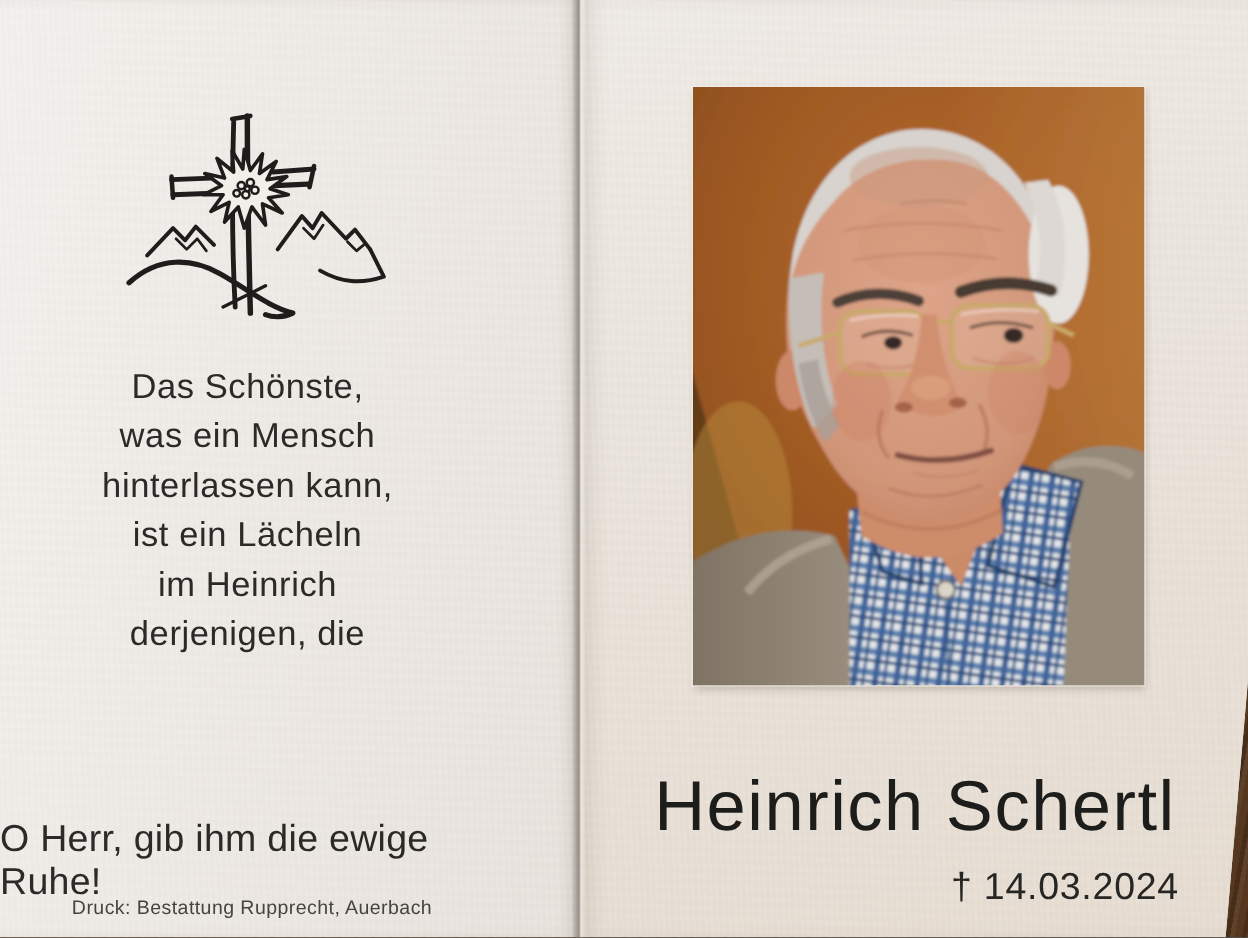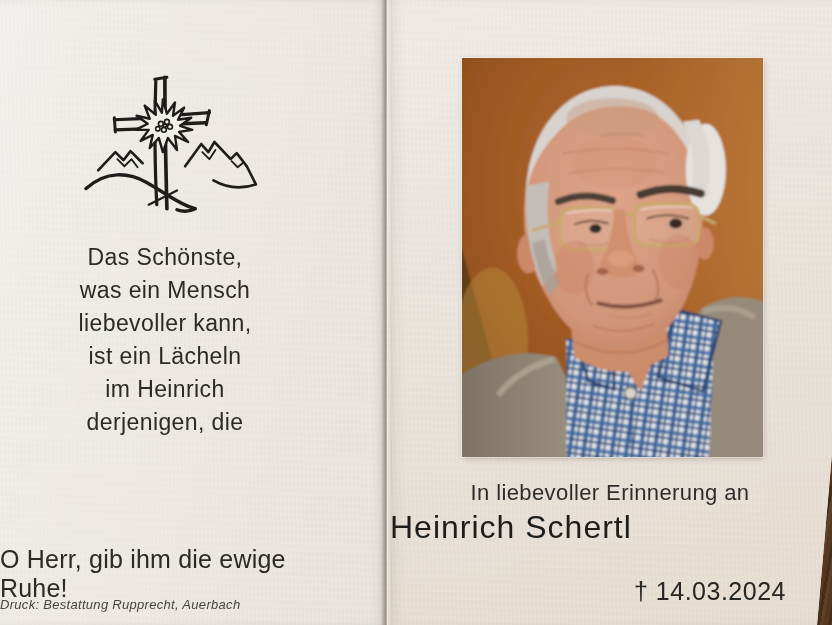--- a/index.html
+++ b/index.html
@@ -25,30 +25,30 @@
         background:repeating-linear-gradient(88deg,rgba(255,255,255,.05) 0 2px,rgba(60,50,40,.02) 2px 4px),
                    repeating-linear-gradient(2deg,rgba(255,255,255,.04) 0 3px,rgba(60,50,40,.015) 3px 7px);}
   .crease{position:absolute;top:0;left:381px;width:10px;height:625px;z-index:5;
         background:linear-gradient(90deg,rgba(90,78,66,0) 0%,rgba(104,92,80,.40) 38%,rgba(62,54,46,.38) 50%,rgba(255,255,255,.55) 64%,rgba(255,255,255,0) 100%);}
   
   .artwork{position:absolute;left:84px;top:56px;width:182px;height:174px;}
   .poem{position:absolute;left:10px;top:241px;width:310px;text-align:center;
         font-size:23px;line-height:33px;letter-spacing:.4px;color:#2b2a28;}
   .prayer{position:absolute;left:0;top:545px;width:336px;text-align:left;
         font-size:25px;letter-spacing:.2px;color:#2b2a28;}
-  .printer{position:absolute;left:0;top:597px;width:336px;
-        font-size:13px;letter-spacing:.3px;color:#454440;font-style:italic;}
+  .printer{position:absolute;left:0;top:597px;width:336px;text-align:center;
+        font-size:13px;letter-spacing:.3px;color:#454440;}
   
   .photo{position:absolute;left:76px;top:58px;width:301px;height:399px;overflow:hidden;
         box-shadow:0 0 0 1px rgba(255,255,255,.35),1px 2px 5px rgba(90,70,50,.28);}
   .photo svg{display:block;width:100%;height:100%;}
   .memorial-line{position:absolute;left:14px;top:480px;width:420px;text-align:center;
         font-size:22px;letter-spacing:.4px;color:#2e2d2b;}
-  .name{position:absolute;left:4px;top:509px;width:440px;text-align:left;
-        font-size:32px;letter-spacing:1px;color:#1d1d1c;}
+  .name{position:absolute;left:4px;top:509px;width:440px;text-align:center;
+        font-size:47px;letter-spacing:1px;color:#1d1d1c;}
   .dates{position:absolute;left:0;top:577px;width:446px;height:34px;font-size:25px;color:#262624;}
   .date-birth{position:absolute;left:55px;letter-spacing:.5px;}
   .date-death{position:absolute;left:248px;letter-spacing:.5px;}
 </style>
 </head>
 <body>
 
 <div class="scene">
   <div class="wood"></div>
 
@@ -92,21 +92,21 @@
           <path d="M33,101 L40,108 L47,101 L53,109" stroke-width="1.8"></path>
 
           <path d="M2,130 C22,112 44,114 62,124 C80,134 94,146 110,150 C104,153 97,153 92,151" stroke-width="3.4"></path>
           <path d="M64,146 L92,132" stroke-width="2.2"></path>
         </g>
       </svg>
 
       <div class="poem">
         <div>Das Schönste,</div>
         <div>was ein Mensch</div>
-        <div>liebevoller kann,</div>
+        <div>hinterlassen kann,</div>
         <div>ist ein Lächeln</div>
         <div>im Heinrich</div>
         <div>derjenigen, die</div>
       </div>
 
       <div class="prayer">O Herr, gib ihm die ewige Ruhe!</div>
       <div class="printer">Druck: Bestattung Rupprecht, Auerbach</div>
     </div>
 
     <div class="crease"></div>
@@ -221,20 +221,19 @@
             <path d="M126,216 Q119,234 130,248" stroke="#b06c52" stroke-width="2.5" fill="none" opacity=".6"></path>
             <path d="M190,212 Q200,230 192,246" stroke="#b06c52" stroke-width="2.5" fill="none" opacity=".6"></path>
 
             <path d="M136,246 Q166,254 198,243" stroke="#815043" stroke-width="4" fill="none" stroke-linecap="round"></path>
             <path d="M146,258 Q168,264 190,256" stroke="#c08063" stroke-width="2" opacity=".5" fill="none"></path>
             <path d="M130,268 Q160,280 192,266" stroke="#b07055" stroke-width="2" opacity=".5" fill="none"></path>
           </g>
         </svg>
       </div>
 
-      <div class="memorial-line">In liebevoller Erinnerung an</div>
       <div class="name">Heinrich Schertl</div>
       <div class="dates">
         <span class="date-death">† 14.03.2024</span>
       </div>
     </div>
   </div>
 </div>
 
 </body></html>

